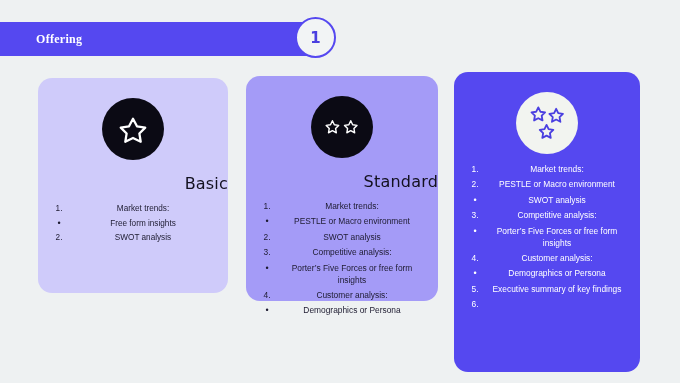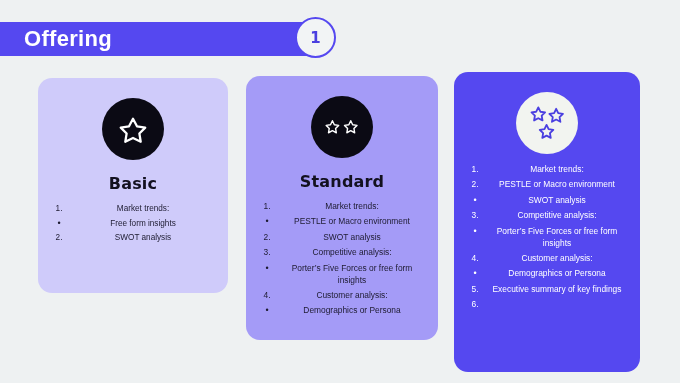--- a/index.html
+++ b/index.html
@@ -11,50 +11,50 @@
     position:relative;
   }
   
   .header-bar{
     position:absolute;left:0;top:22px;width:316px;height:34px;
     background:#5548f0;
     border-radius:0 6px 6px 0;
     display:flex;align-items:center;
   }
   .header-title{
-    color:#ffffff;font-size:22px;font-weight:bold;
-    letter-spacing:.3px;margin-left:24px;
-    font-family:Liberation Sans, sans-serif;
+    color:#ffffff;font-size:12px;font-weight:bold;
+    letter-spacing:.3px;margin-left:36px;
+    font-family:Liberation Serif, serif;
   }
   .step-badge{
     position:absolute;left:295px;top:17px;
     width:41px;height:41px;border-radius:50%;
     background:#f2f4f5;border:2.5px solid #5548f0;
     display:flex;align-items:center;justify-content:center;
     color:#4a3fe0;font-size:15px;font-weight:bold;
     font-family:"DejaVu Sans", sans-serif;
     box-sizing:border-box;
   }
   
   .cards{position:absolute;left:0;top:0;width:680px;height:383px;}
   .card{position:absolute;border-radius:14px;box-sizing:border-box;}
   .card-basic   {left:38px; top:78px; width:190px; height:215px; background:#cfcbfa;}
-  .card-standard{left:246px;top:76px; width:192px; height:264px; background:#a49bf7;}
+  .card-standard{left:246px;top:76px; width:192px; height:225px; background:#a49bf7;}
   .card-premium {left:454px;top:72px; width:186px; height:300px; background:#5548f0;}
 
   .icon-wrap{display:flex;justify-content:center;margin-top:20px;}
   .icon-circle{
     width:62px;height:62px;border-radius:50%;
     display:flex;align-items:center;justify-content:center;
   }
   .icon-dark{background:#0b0a14;}
   .icon-light{background:#f2f4f0;}
 
   .card-title{
-    text-align:center;font-weight:bold;font-size:16px;
+    text-align:right;font-weight:normal;font-size:16px;
     font-family:"DejaVu Sans", sans-serif;
     margin-top:14px;letter-spacing:.2px;
   }
   .title-dark{color:#13111f;}
   .title-light{color:#ffffff;}
 
   .list{margin-top:10px;padding:0 8px;}
   .list-row{
     display:flex;align-items:flex-start;
     font-size:8.2px;line-height:1.42;

